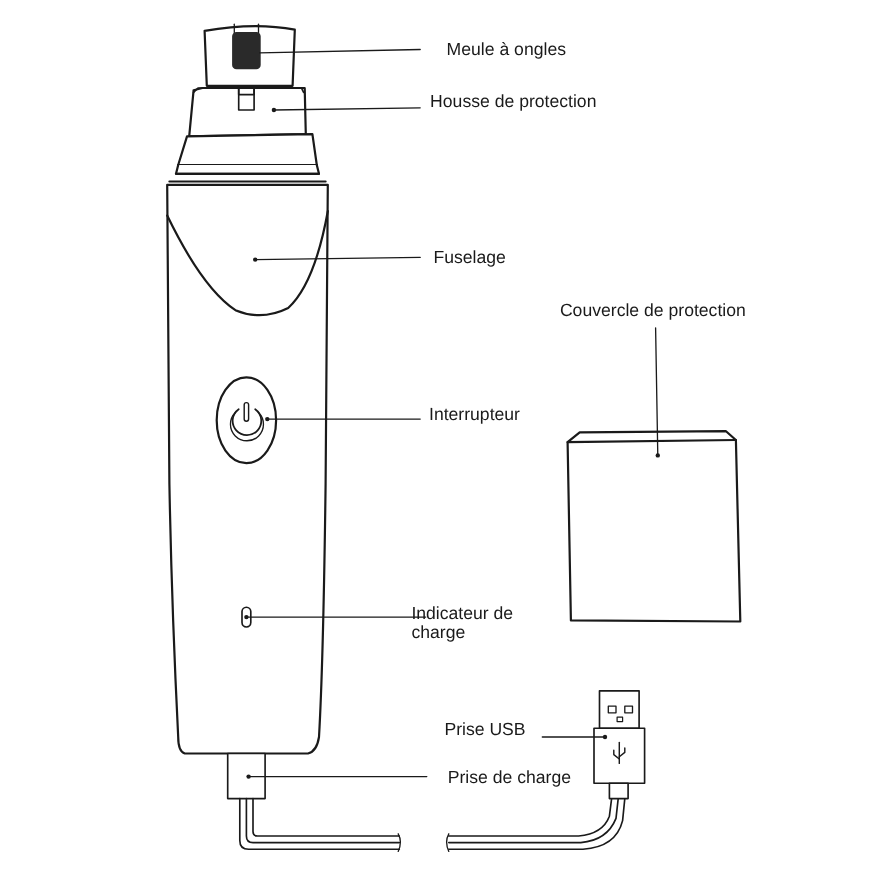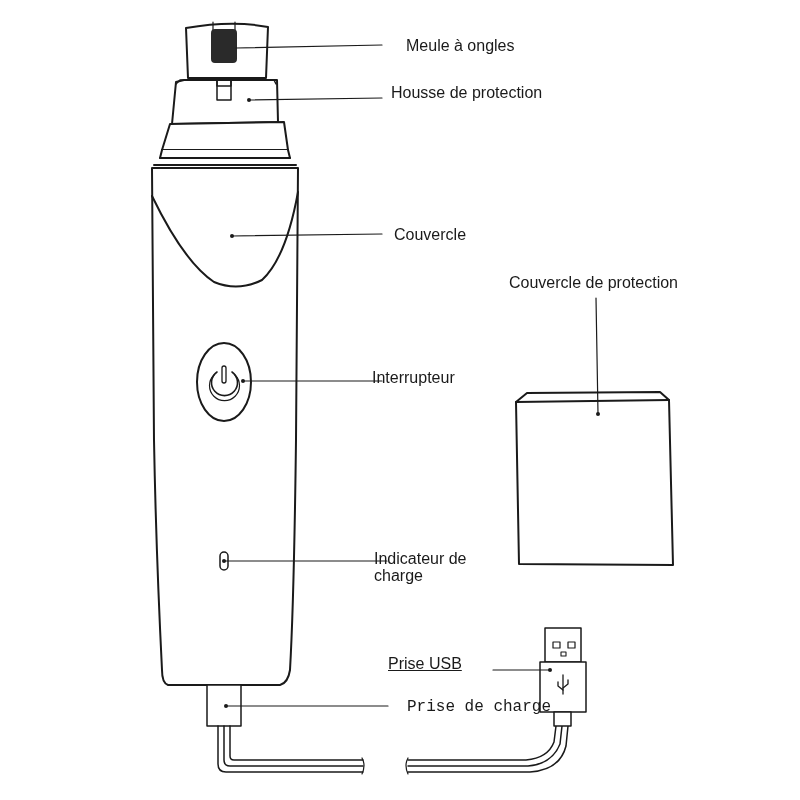--- a/index.html
+++ b/index.html
@@ -104,18 +104,18 @@
     <circle cx="243" cy="381" r="2"></circle>
     <circle cx="224" cy="561" r="2"></circle>
     <circle cx="226" cy="706" r="2"></circle>
     <circle cx="550" cy="670" r="2"></circle>
     <circle cx="598" cy="414" r="2"></circle>
   </g>
 </svg>
 
 <div class="label" style="left:406px; top:37px;">Meule à ongles</div>
 <div class="label" style="left:391px; top:84px;">Housse de protection</div>
-<div class="label" style="left:394px; top:226px;">Couvercle</div>
+<div class="label" style="left:394px; top:226px;">Fuselage</div>
 <div class="label" style="left:509px; top:274px;">Couvercle de protection</div>
-<div class="label" style="left:372px; top:369px;text-align:right;">Interrupteur</div>
+<div class="label" style="left:390px; top:369px;text-align:right;">Interrupteur</div>
 <div class="label wrap" style="left:374px; top:550px;">Indicateur de charge</div>
-<div class="label" style="left:388px; top:655px;text-decoration:underline;">Prise USB</div>
-<div class="label" style="left:407px; top:699px;font-family:Liberation Mono, monospace;">Prise de charge</div>
+<div class="label" style="left:404px; top:655px;">Prise USB</div>
+<div class="label" style="left:407px; top:699px;">Prise de charge</div>
 
 </body></html>

